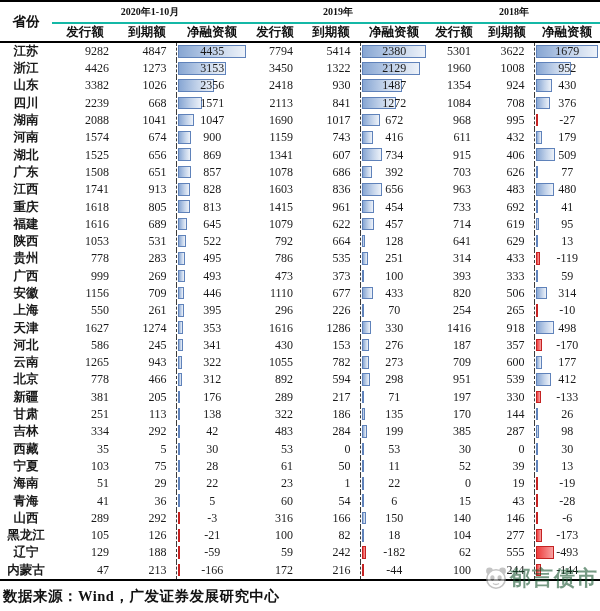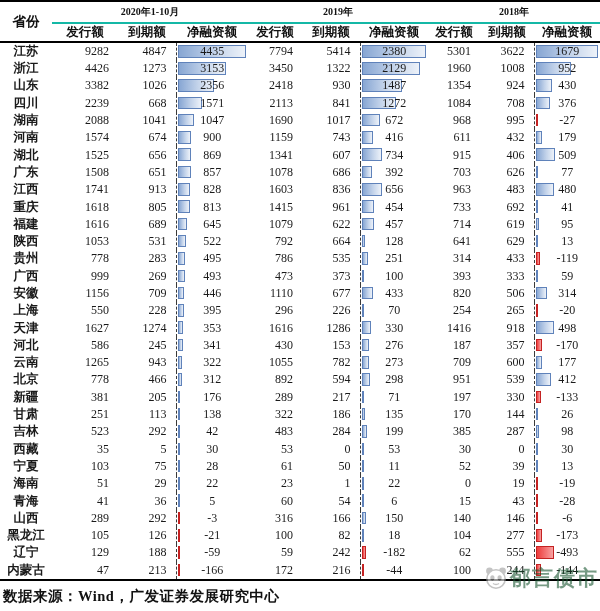--- a/index.html
+++ b/index.html
@@ -244,28 +244,28 @@
           <td><span class="val">1110</span></td>
           <td><span class="val">677</span></td>
           <td class="net"><div class="bar pos" style="width: 17.47%;"></div><span class="val">433</span></td>
           <td><span class="val">820</span></td>
           <td><span class="val">506</span></td>
           <td class="net"><div class="bar pos" style="width: 17.95%;"></div><span class="val">314</span></td>
         </tr>
         <tr>
           <td class="prov">上海</td>
           <td><span class="val">550</span></td>
-          <td><span class="val">228</span></td>
+          <td><span class="val">261</span></td>
           <td class="net"><div class="bar pos" style="width: 8.55%;"></div><span class="val">395</span></td>
           <td><span class="val">296</span></td>
           <td><span class="val">226</span></td>
           <td class="net"><div class="bar pos" style="width: 2.82%;"></div><span class="val">70</span></td>
           <td><span class="val">254</span></td>
           <td><span class="val">265</span></td>
-          <td class="net"><div class="bar neg" style="width: 0.63%;"></div><span class="val">-20</span></td>
+          <td class="net"><div class="bar neg" style="width: 0.63%;"></div><span class="val">-10</span></td>
         </tr>
         <tr>
           <td class="prov">天津</td>
           <td><span class="val">1627</span></td>
           <td><span class="val">1274</span></td>
           <td class="net"><div class="bar pos" style="width: 7.64%;"></div><span class="val">353</span></td>
           <td><span class="val">1616</span></td>
           <td><span class="val">1286</span></td>
           <td class="net"><div class="bar pos" style="width: 13.31%;"></div><span class="val">330</span></td>
           <td><span class="val">1416</span></td>
@@ -327,21 +327,21 @@
           <td class="net"><div class="bar pos" style="width: 2.99%;"></div><span class="val">138</span></td>
           <td><span class="val">322</span></td>
           <td><span class="val">186</span></td>
           <td class="net"><div class="bar pos" style="width: 5.45%;"></div><span class="val">135</span></td>
           <td><span class="val">170</span></td>
           <td><span class="val">144</span></td>
           <td class="net"><div class="bar pos" style="width: 1.49%;"></div><span class="val">26</span></td>
         </tr>
         <tr>
           <td class="prov">吉林</td>
-          <td><span class="val">523</span></td>
+          <td><span class="val">334</span></td>
           <td><span class="val">292</span></td>
           <td class="net"><div class="bar pos" style="width: 0.91%;"></div><span class="val">42</span></td>
           <td><span class="val">483</span></td>
           <td><span class="val">284</span></td>
           <td class="net"><div class="bar pos" style="width: 8.03%;"></div><span class="val">199</span></td>
           <td><span class="val">385</span></td>
           <td><span class="val">287</span></td>
           <td class="net"><div class="bar pos" style="width: 5.6%;"></div><span class="val">98</span></td>
         </tr>
         <tr>

